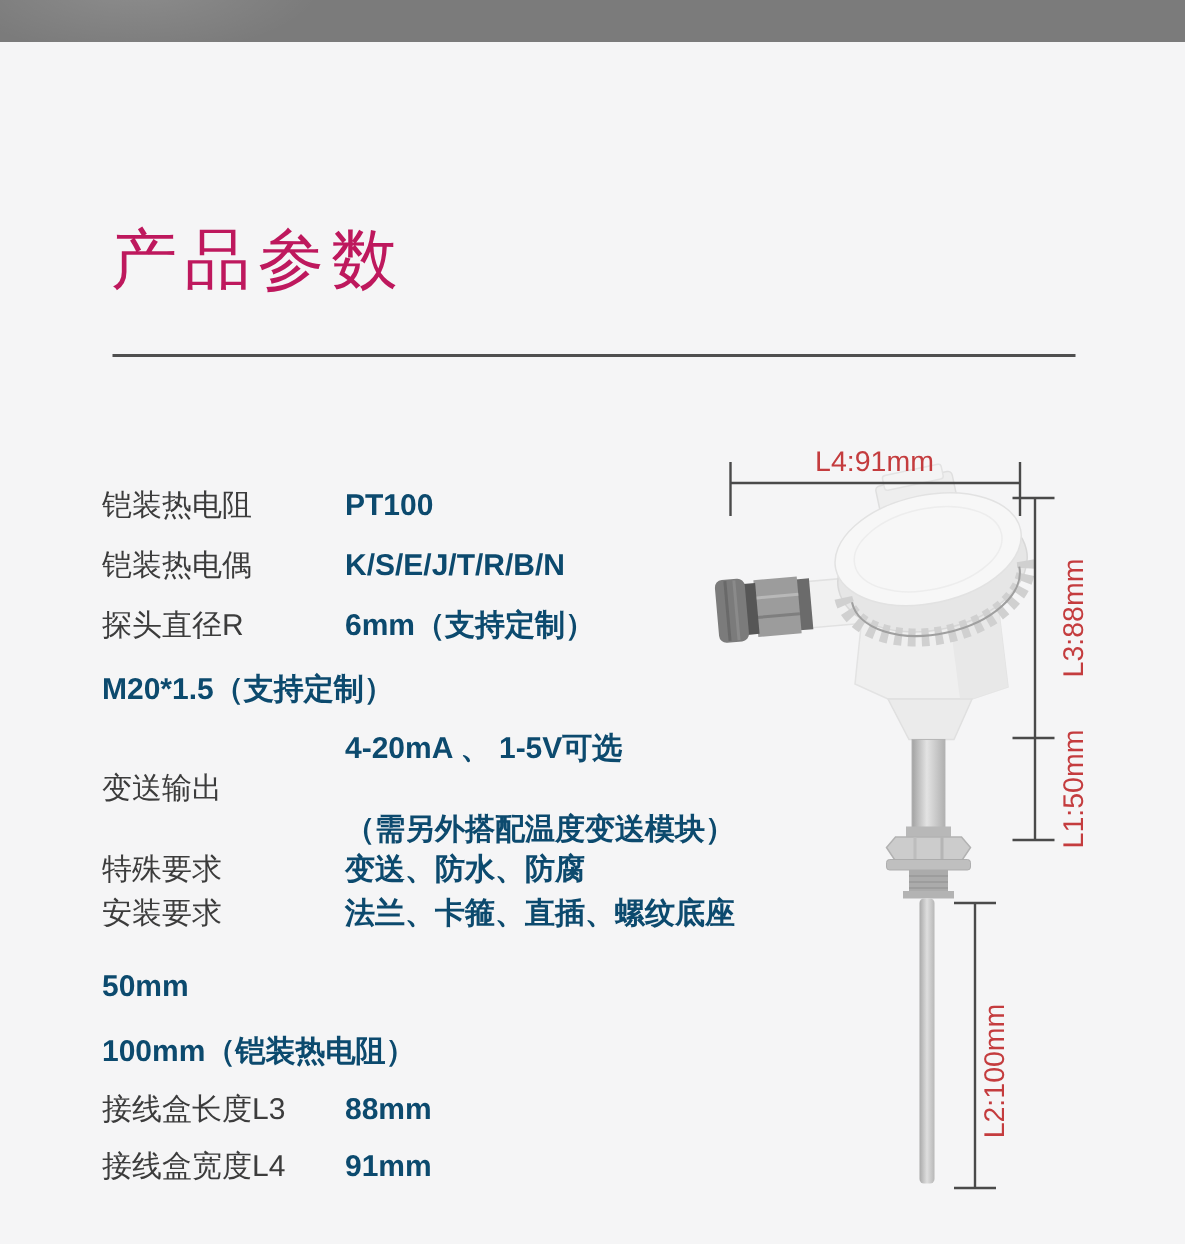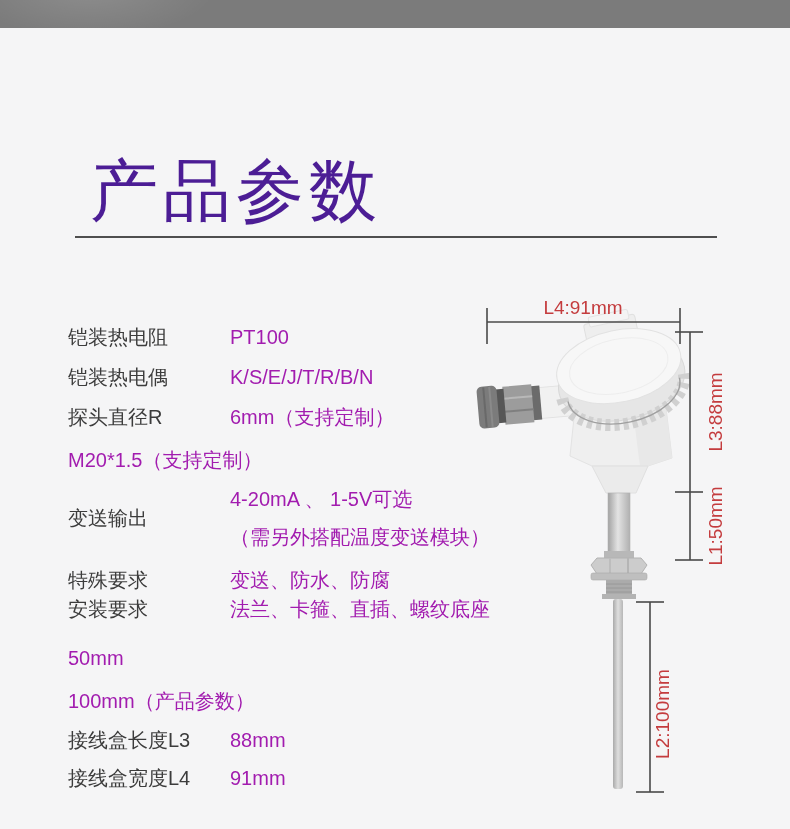--- a/index.html
+++ b/index.html
@@ -8,35 +8,35 @@
     background:#f5f5f6;
     font-family:"Liberation Sans","DejaVu Sans",sans-serif;
     position:relative;overflow:hidden;
   }
   .top-bar{
     position:absolute;left:0;top:0;width:790px;height:28px;
     background:radial-gradient(ellipse 180px 70px at 90px -12px, rgba(255,255,255,.14), transparent 70%),#7b7b7b;
   }
   .page-title{
     position:absolute;left:74px;top:142px;
-    font-size:68px;font-weight:300;color:#4c1d95;
-    letter-spacing:5px;line-height:64px;margin:16px;
+    font-size:44px;font-weight:300;color:#be185d;
+    letter-spacing:5px;line-height:64px;margin:0;
   }
   .title-divider{
     position:absolute;left:75px;top:236px;width:642px;height:2px;background:#4f4f4f;
   }
   .spec-row{
     position:absolute;left:68px;display:flex;align-items:center;
     font-size:20px;line-height:28px;
   }
   .spec-label{
     width:162px;flex:0 0 162px;color:#3c3c3c;font-weight:500;
   }
-  .spec-value{color:#a21caf;font-weight:400;}
-  .spec-value .value-line2{display:block;margin-top:10px;}
+  .spec-value{color:#0c4a6e;font-weight:700;}
+  .spec-value .value-line2{display:block;margin-top:26px;}
   .diagram-svg{position:absolute;left:460px;top:280px;}
   .dim-text{
     fill:#c43c3e;font-size:19px;
     font-family:"Liberation Sans","DejaVu Sans",sans-serif;
   }
   .dim-line{stroke:#4a4a4a;stroke-width:1.6;}
 </style>
 </head>
 <body>
 
@@ -73,21 +73,21 @@
     <div class="spec-value">变送、防水、防腐</div>
   </div>
   <div class="spec-row" style="top:595px">
     <div class="spec-label">安装要求</div>
     <div class="spec-value">法兰、卡箍、直插、螺纹底座</div>
   </div>
   <div class="spec-row" style="top:644px">
     <div class="spec-value">50mm</div>
   </div>
   <div class="spec-row" style="top:687px">
-    <div class="spec-value">100mm（产品参数）</div>
+    <div class="spec-value">100mm（铠装热电阻）</div>
   </div>
   <div class="spec-row" style="top:726px">
     <div class="spec-label">接线盒长度L3</div>
     <div class="spec-value">88mm</div>
   </div>
   <div class="spec-row" style="top:764px">
     <div class="spec-label">接线盒宽度L4</div>
     <div class="spec-value">91mm</div>
   </div>
 </div>

